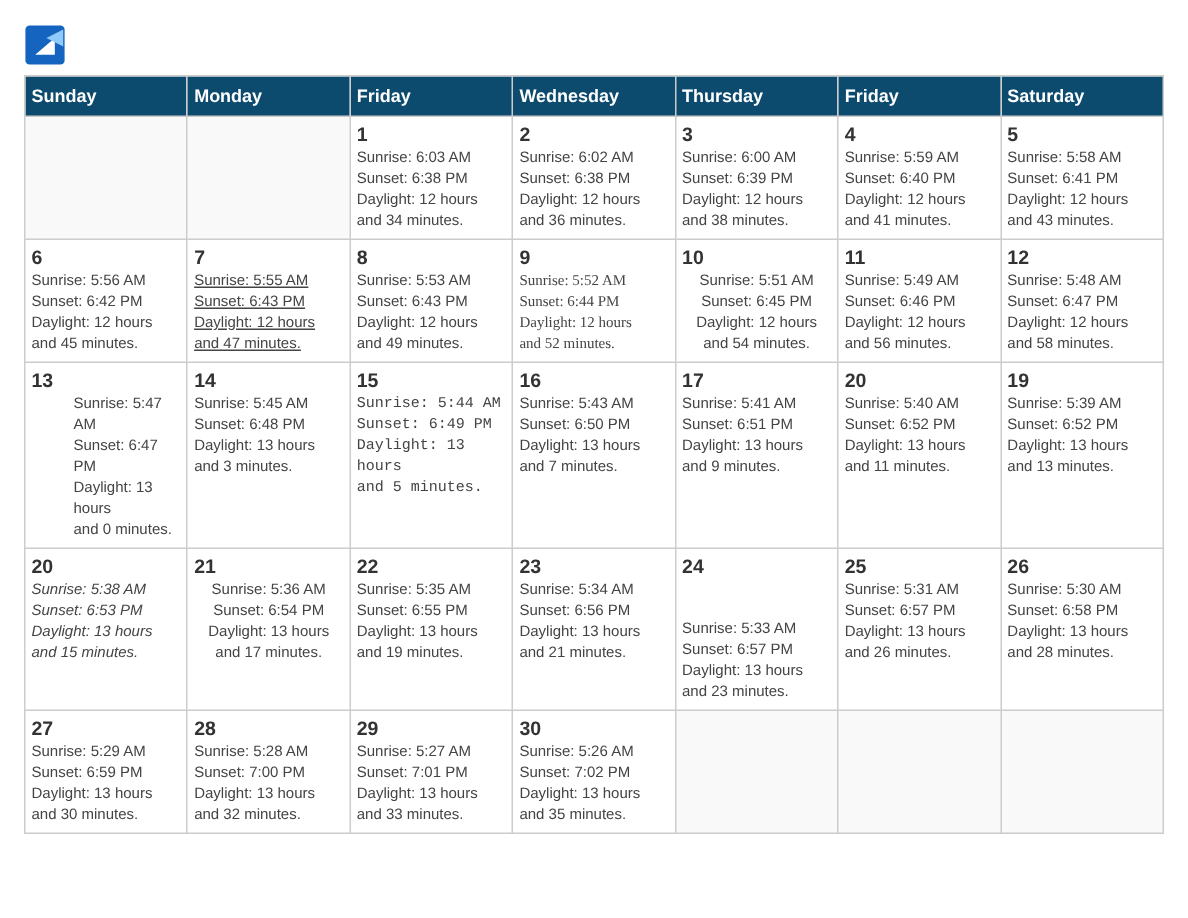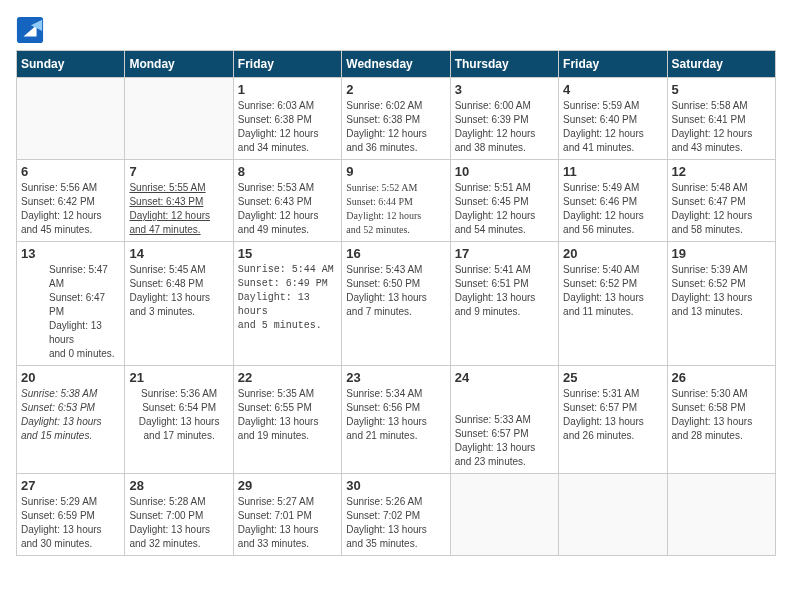--- a/index.html
+++ b/index.html
@@ -186,21 +186,21 @@
         </td>
         <td>
           <span class="day-number">9</span>
           <div class="day-detail" style="white-space: pre-line; font-family: Liberation Serif, serif;">Sunrise: 5:52 AM
 Sunset: 6:44 PM
 Daylight: 12 hours
 and 52 minutes.</div>
         </td>
         <td>
           <span class="day-number">10</span>
-          <div class="day-detail" style="white-space: pre-line;">Sunrise: 5:51 AM
+          <div class="day-detail" style="white-space: pre-line; text-align: center;">Sunrise: 5:51 AM
 Sunset: 6:45 PM
 Daylight: 12 hours
 and 54 minutes.</div>
         </td>
         <td>
           <span class="day-number">11</span>
           <div class="day-detail" style="white-space: pre-line;">Sunrise: 5:49 AM
 Sunset: 6:46 PM
 Daylight: 12 hours
 and 56 minutes.</div>

